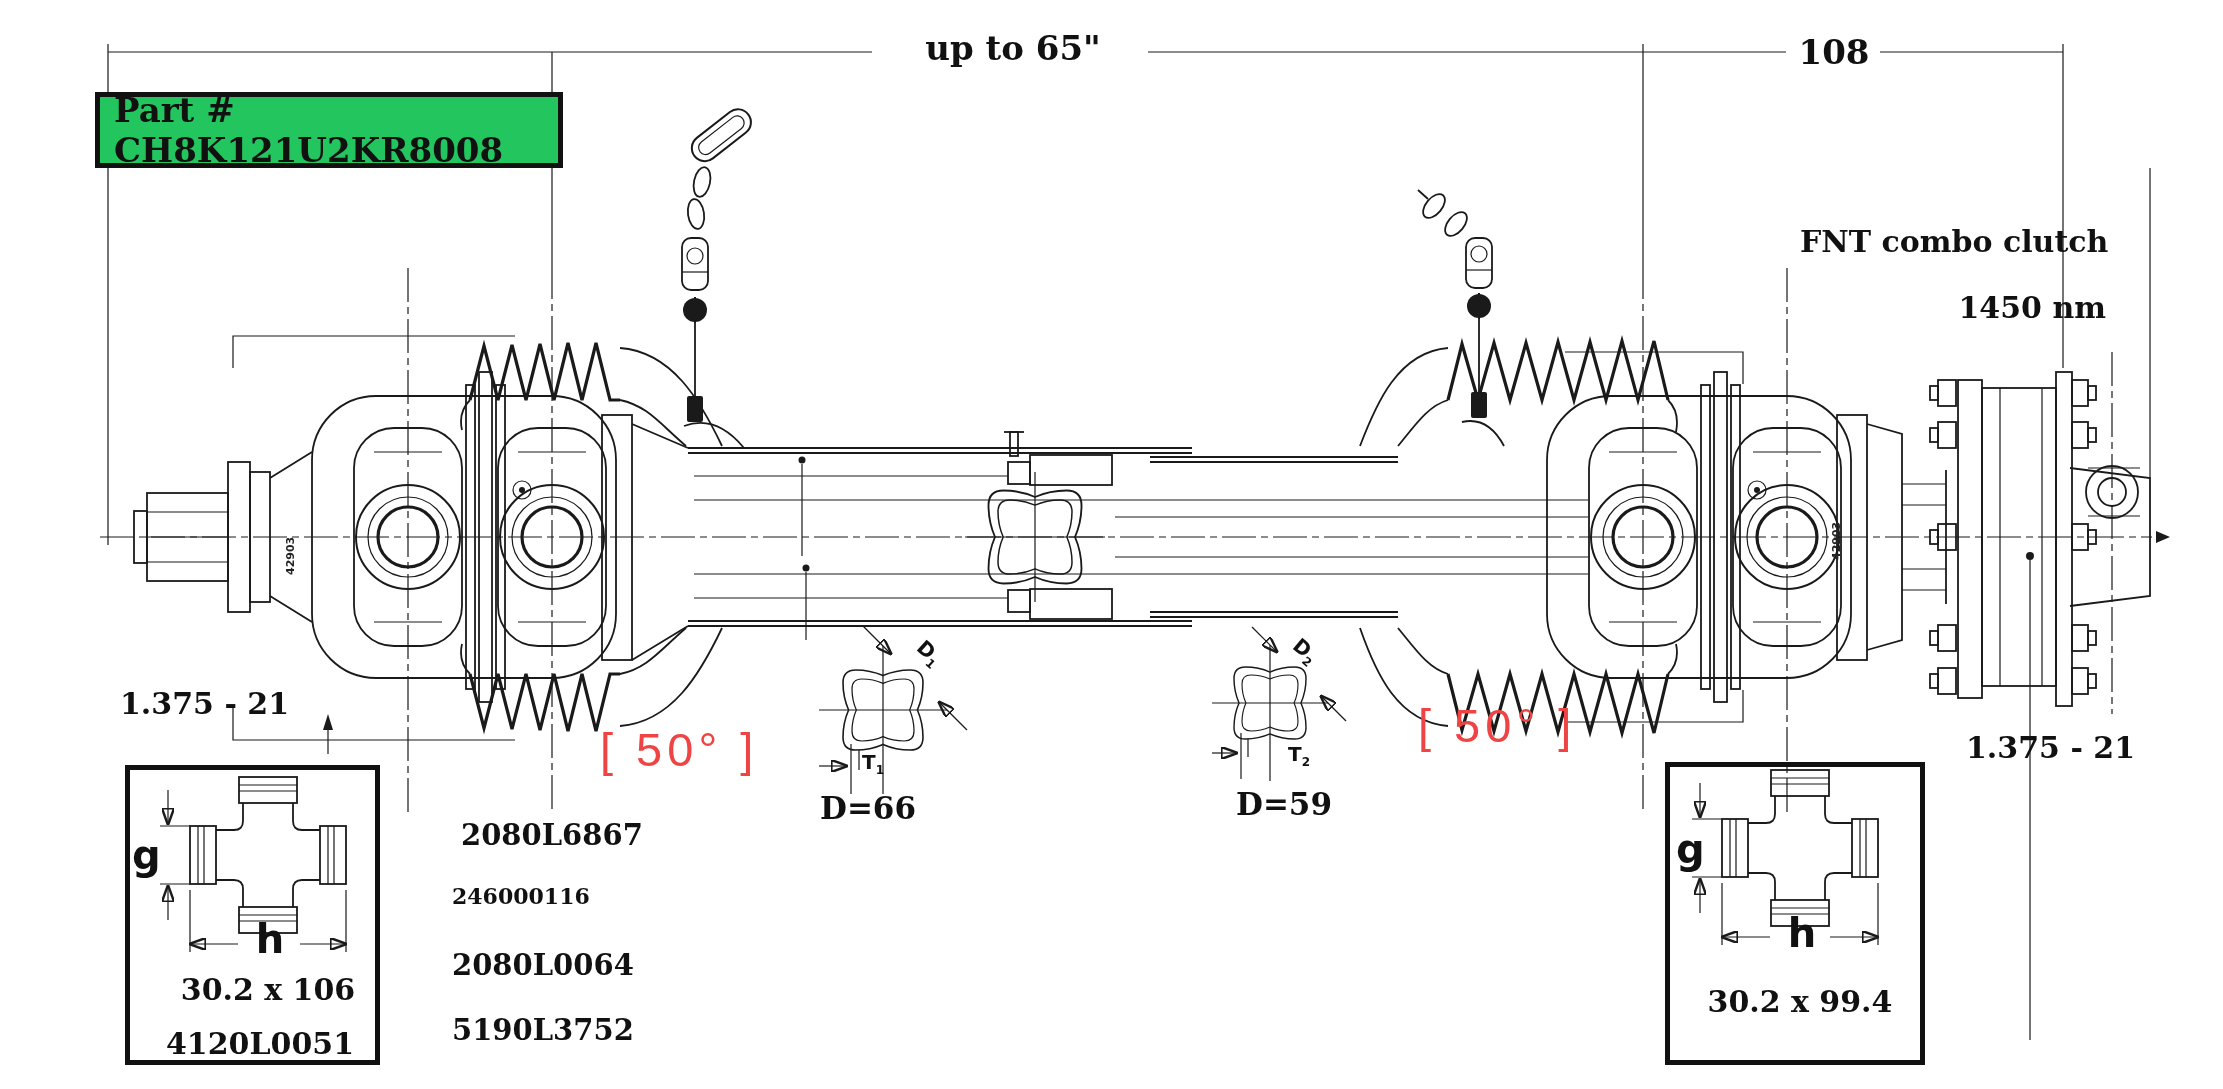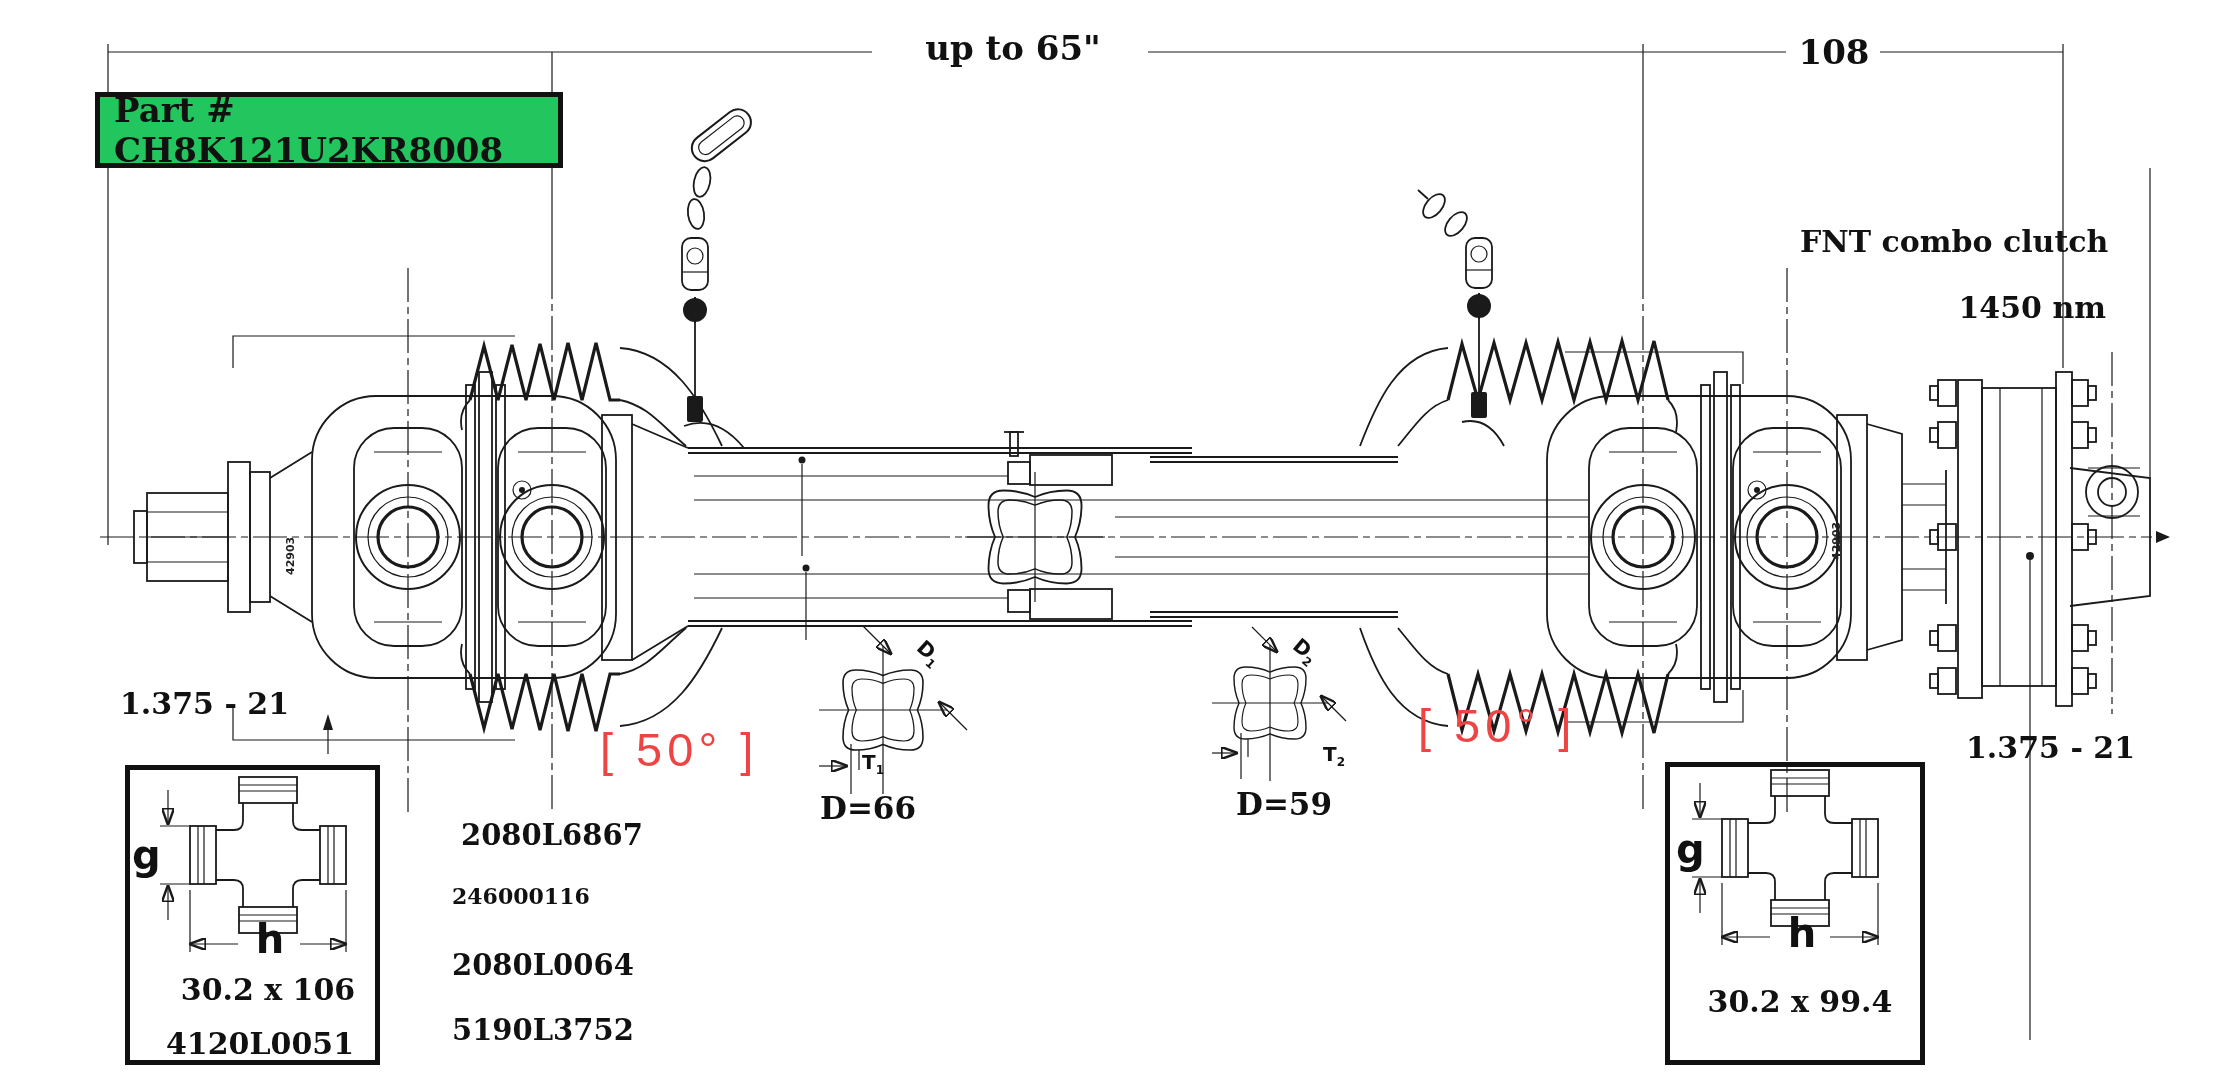--- a/index.html
+++ b/index.html
@@ -314,21 +314,21 @@
 
 <div class="lbl angle" style="left:600px;top:722px;">[ 50° ]</div>
 <div class="lbl angle" style="left:1418px;top:698px;">[ 50° ]</div>
 
 <div class="lbl serif30 center" style="left:800px;top:790px;width:136px;font-size:31px;">D=66</div>
 <div class="lbl serif30 center" style="left:1216px;top:786px;width:136px;font-size:31px;">D=59</div>
 
 <div class="lbl small-dim" style="left:916px;top:640px;transform:rotate(42deg);"><span>D</span><sub>1</sub></div>
 <div class="lbl small-dim" style="left:862px;top:750px;"><span>T</span><sub>1</sub></div>
 <div class="lbl small-dim" style="left:1292px;top:638px;transform:rotate(40deg);"><span>D</span><sub>2</sub></div>
-<div class="lbl small-dim" style="left:1288px;top:742px;margin-left:35px;"><span>T</span><sub>2</sub></div>
+<div class="lbl small-dim" style="left:1288px;top:742px;"><span>T</span><sub>2</sub></div>
 
 <div class="lbl" style="left:452px;top:818px;font-size:29px;margin-left:9px;">2080L6867</div>
 <div class="lbl" style="left:452px;top:883px;font-size:22px;">246000116</div>
 <div class="lbl" style="left:452px;top:948px;font-size:29px;">2080L0064</div>
 <div class="lbl" style="left:452px;top:1013px;font-size:29px;text-align:center;">5190L3752</div>
 
 <div class="cross-box" id="cross-box-left"></div>
 <div class="lbl sans" style="left:132px;top:832px;font-size:40px;">g</div>
 <div class="lbl sans center" style="left:250px;top:916px;width:40px;font-size:40px;">h</div>
 <div class="lbl serif30 center" style="left:148px;top:972px;width:240px;">30.2 x 106</div>

